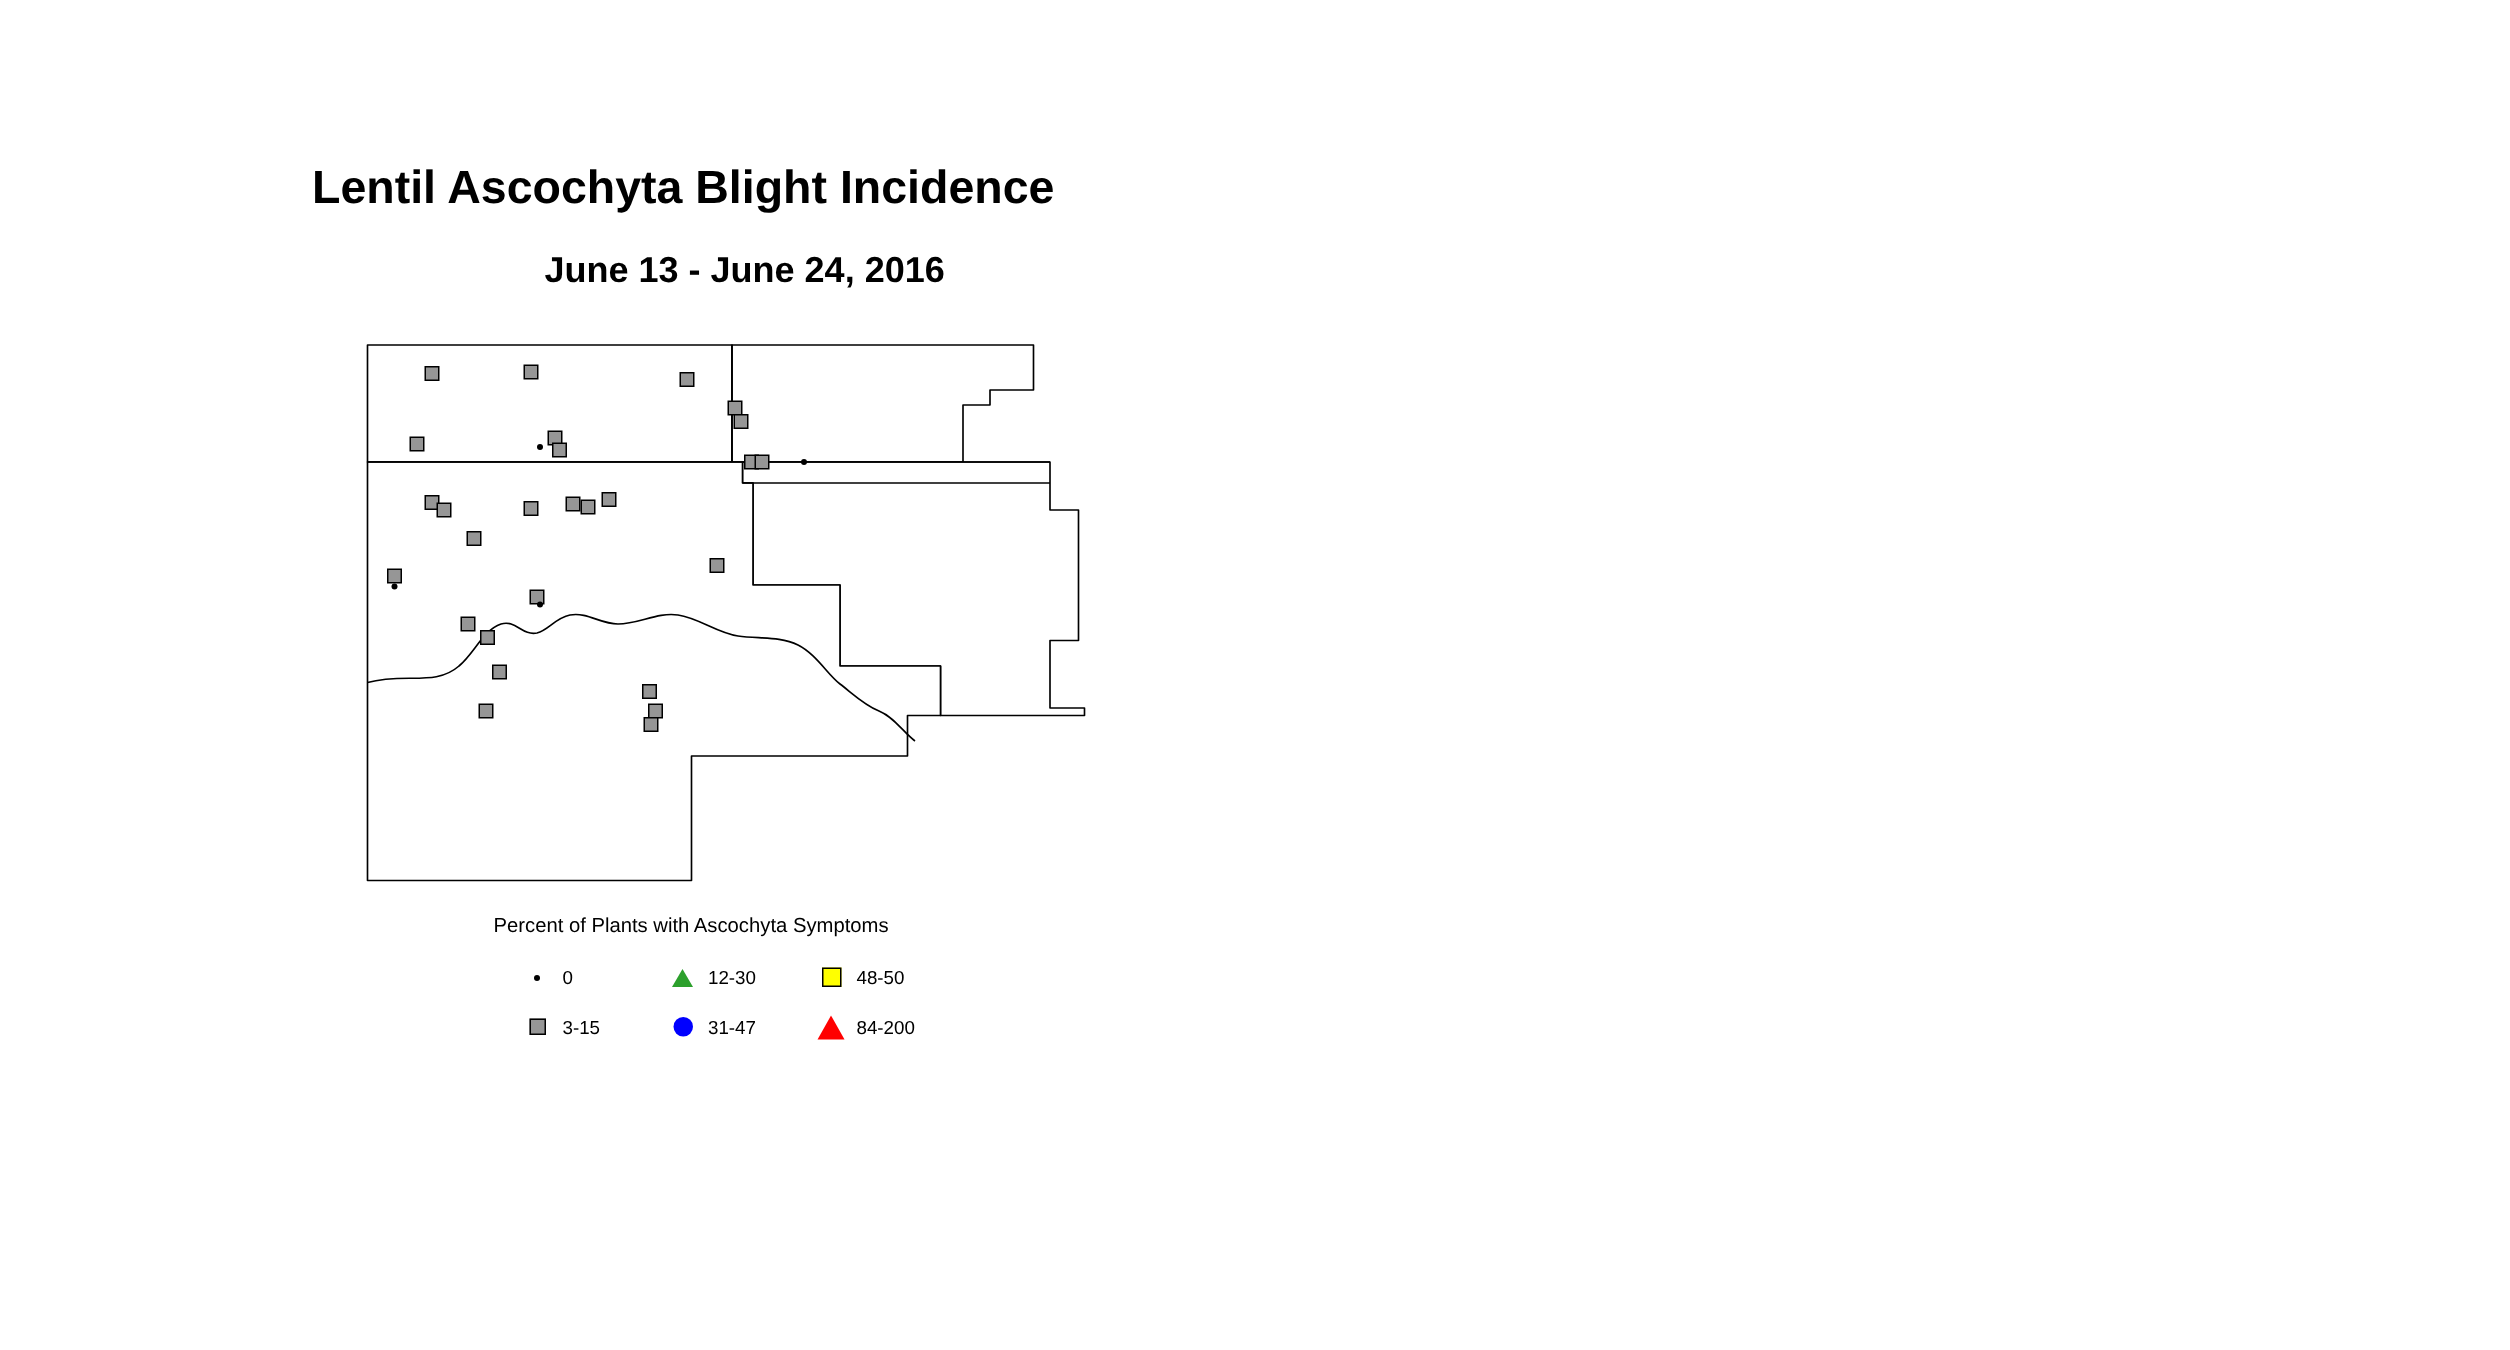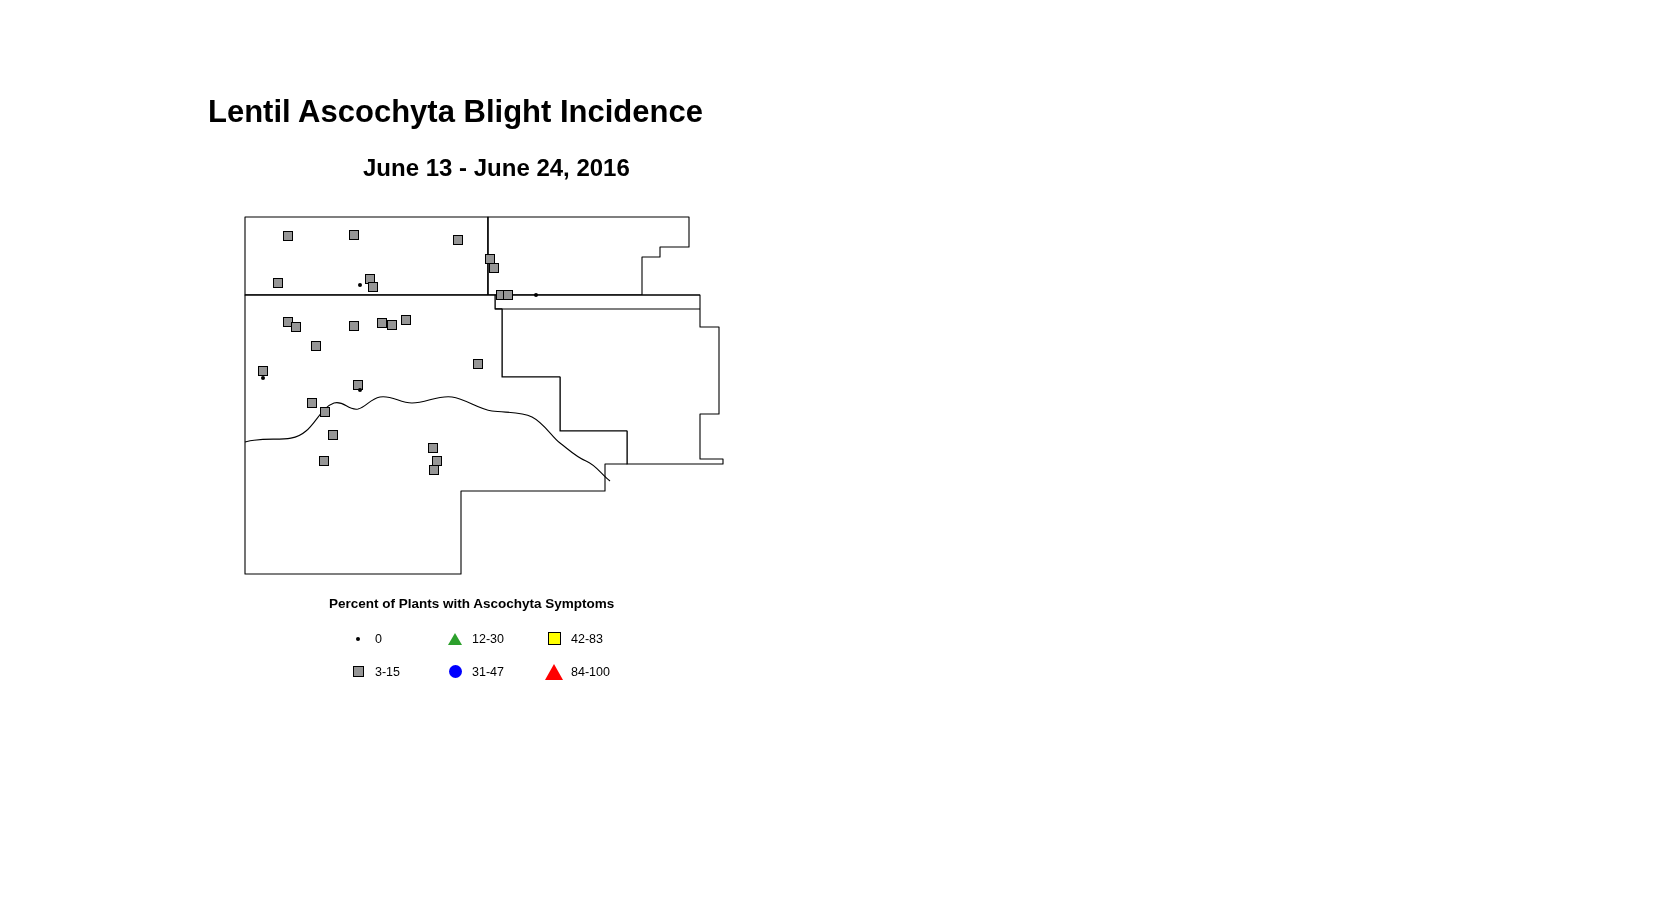--- a/index.html
+++ b/index.html
@@ -10,21 +10,21 @@
   body {
     width: 1673px;
     height: 900px;
     font-family: "Liberation Sans", sans-serif;
     color: #000000;
     position: relative;
     overflow: hidden;
   }
   #page {
     position: absolute;
-    left: 0; top: 4px;
+    left: 0; top: 17px;
     width: 1673px;
     height: 668px;
   }
   .title {
     position: absolute;
     left: 208px;
     top: 90px;
     font-size: 31px;
     font-weight: bold;
     letter-spacing: 0px;
@@ -46,21 +46,21 @@
     height: 400px;
   }
   #map-svg {
     display: block;
   }
   .legend-title {
     position: absolute;
     left: 329px;
     top: 592px;
     font-size: 13.5px;
-    font-weight: bold;
+    font-weight: normal;
     white-space: nowrap;
   }
   #legend {
     position: absolute;
     left: 345px;
     top: 618px;
     width: 330px;
     height: 66px;
   }
   .legend-col {
@@ -228,24 +228,24 @@
           </span>
         <span class="legend-label">31-47</span>
       </div>
     </div>
 
     <div class="legend-col c3">
       <div class="legend-row r1">
         <span class="legend-sym">
             <span class="sym-square yellow"></span>
           </span>
-        <span class="legend-label">42-83</span>
+        <span class="legend-label">48-50</span>
       </div>
       <div class="legend-row r2">
         <span class="legend-sym">
             <span class="sym-tri red"></span>
           </span>
-        <span class="legend-label">84-100</span>
+        <span class="legend-label">84-200</span>
       </div>
     </div>
   </div>
 
 </div>
 
 </body></html>

